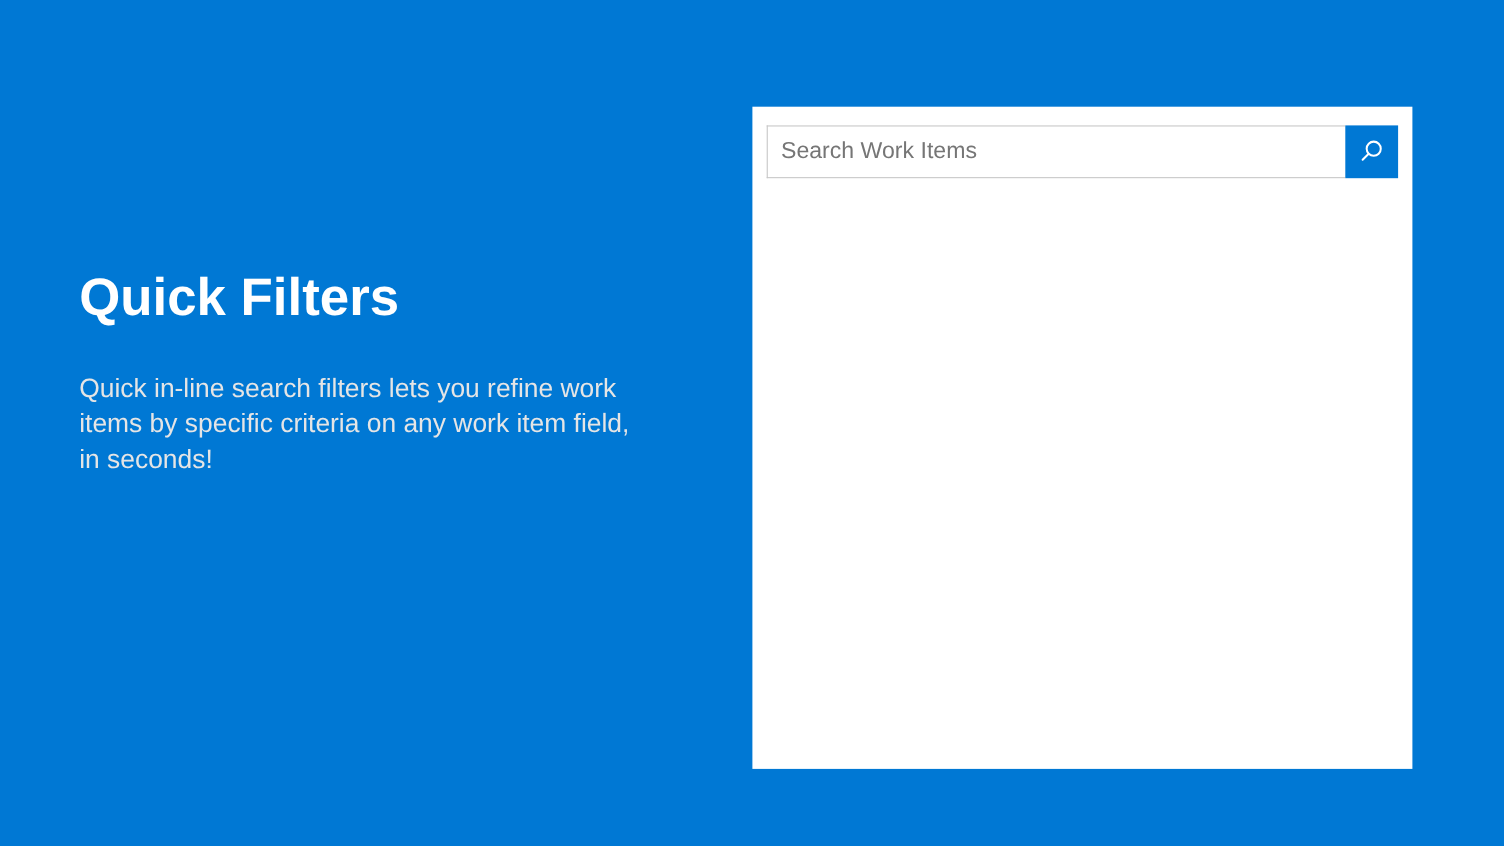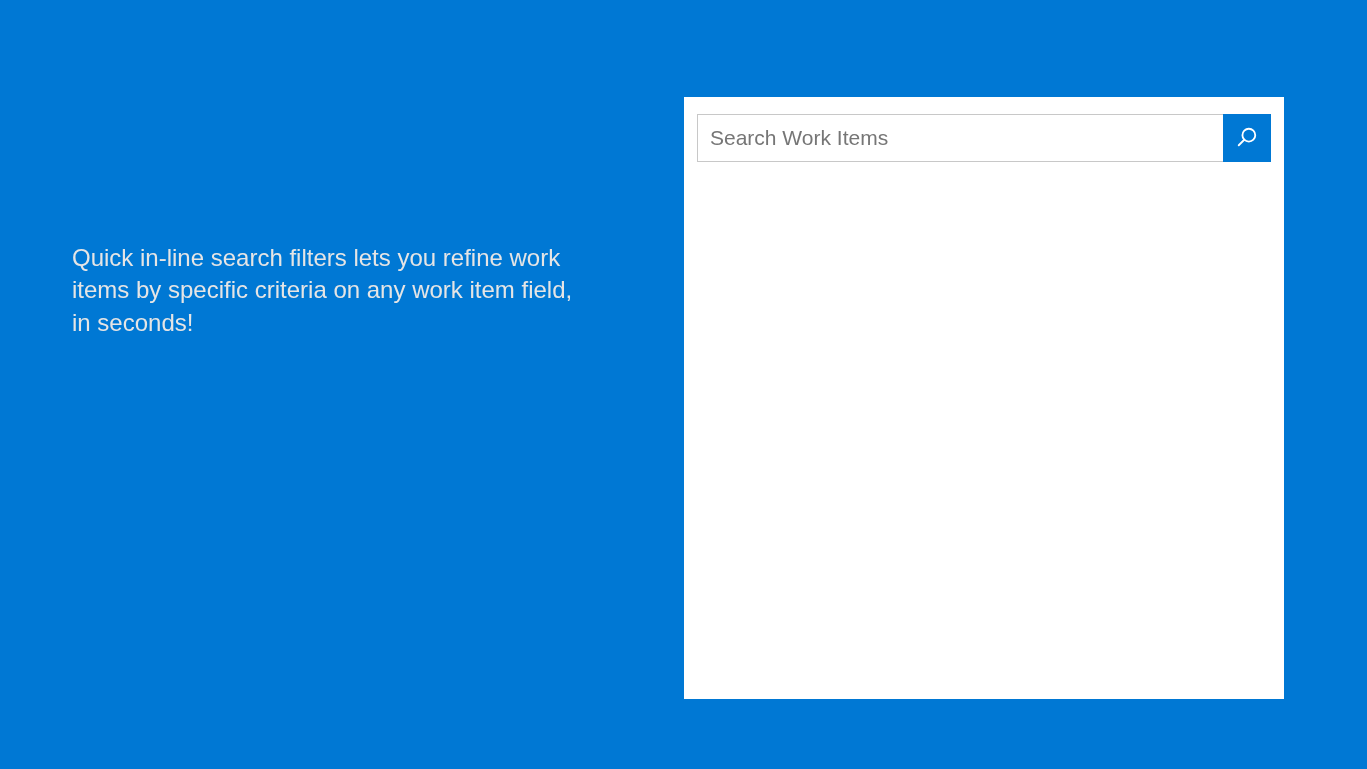--- a/index.html
+++ b/index.html
@@ -78,20 +78,21 @@
     .search-button svg {
       width: 22px;
       height: 22px;
       transform: scaleX(-1);
     }
   </style>
 </head>
 <body>
 
 <div class="left-content">
+  <h1 class="title">Quick Filters</h1>
   <p class="description">Quick in-line search filters lets you refine work items by specific criteria on any work item field, in seconds!</p>
 </div>
 
 <div class="panel">
   <div class="search-row">
     <input type="text" class="search-input" placeholder="Search Work Items" style="">
     <button class="search-button">
       <span>
         <svg viewBox="0 0 24 24" fill="none" stroke="#ffffff" stroke-width="2" stroke-linecap="round" stroke-linejoin="round">
           <circle cx="10" cy="10" r="7"></circle>

